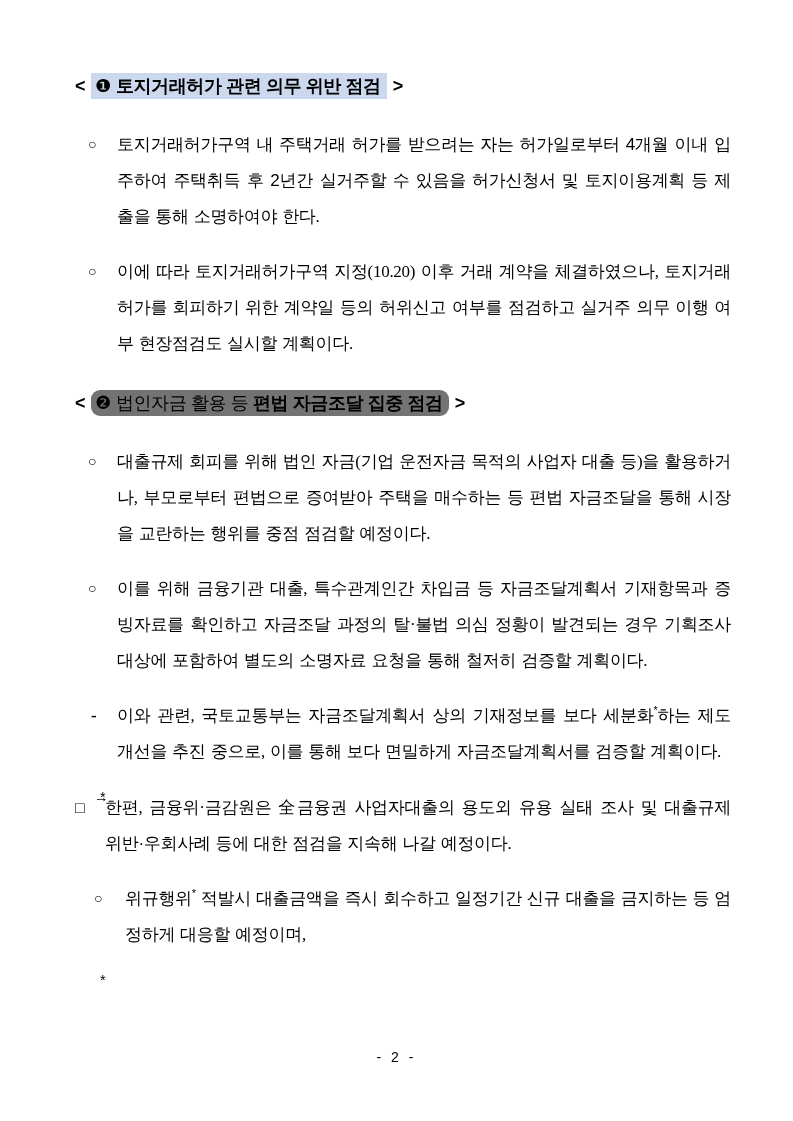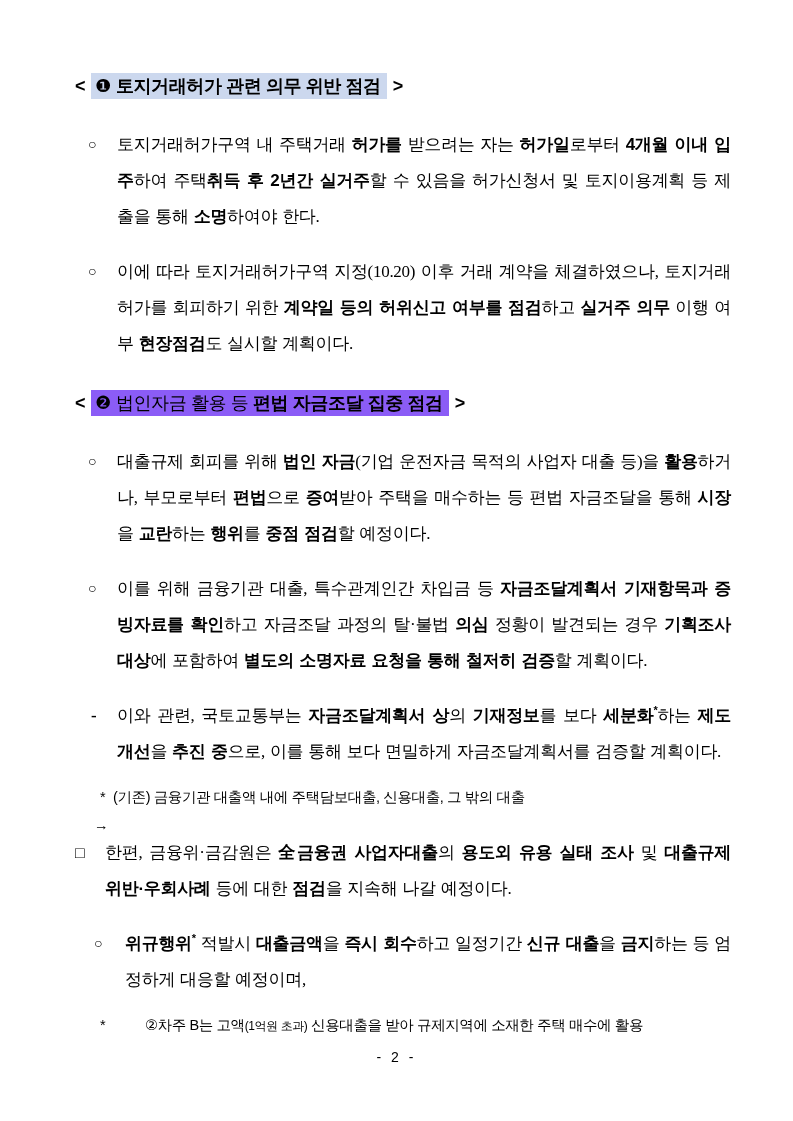--- a/index.html
+++ b/index.html
@@ -53,21 +53,21 @@
   .para.m-circle.l0 .marker { left: 13px; font-size: 14px; }
   .para.m-circle.l1 { padding-left: 50px; }
   .para.m-circle.l1 .marker { left: 19px; font-size: 14px; }
   .para.m-dash   { padding-left: 42px; }
   .para.m-dash   .marker { left: 16px; font-weight: bold; }
   .para.m-square { padding-left: 30px; }
   .para.m-square .marker { left: 0; font-size: 16px; }
   
   .seg.b {
     font-family: "Liberation Sans", "DejaVu Sans", sans-serif;
-    font-weight: bold;
+    font-weight: normal;
   }
   .seg.sup { vertical-align: super; font-size: 11px; line-height: 0; }
   .seg.sm  { font-size: 12px; }
   
   .footnote {
     position: relative;
     font-family: "Liberation Sans", "DejaVu Sans", sans-serif;
     font-size: 14.5px;
     line-height: 26px;
     letter-spacing: -0.4px;
@@ -93,25 +93,24 @@
   }
 </style>
 </head>
 <body>
 
 <div class="doc">
   <div id="content">
       <div class="heading m-none l0"><span class="bracket">&lt;</span><span class="hl" style="background: rgb(204, 216, 238);"><span class="badge">❶</span><span class="seg b">토지거래허가 관련 의무 위반 점검</span></span><span class="bracket">&gt;</span></div>
       <div class="para m-circle l0"><span class="marker">○</span><span class="text"><span class="seg">토지거래허가구역 내 주택거래 </span><span class="seg b">허가를</span><span class="seg"> 받으려는 자는 </span><span class="seg b">허가일</span><span class="seg">로부터 </span><span class="seg b">4개월 이내 입주</span><span class="seg">하여 주택</span><span class="seg b">취득 후 2년간 실거주</span><span class="seg">할 수 있음을 허가신청서 및 토지이용계획 등 제출을 통해 </span><span class="seg b">소명</span><span class="seg">하여야 한다.</span></span></div>
       <div class="para m-circle l0"><span class="marker">○</span><span class="text"><span class="seg">이에 따라 토지거래허가구역 지정(10.20) 이후 거래 계약을 체결하였으나, 토지거래허가를 회피하기 위한 </span><span class="seg b">계약일 등의 허위신고 여부를 점검</span><span class="seg">하고 </span><span class="seg b">실거주 의무</span><span class="seg"> 이행 여부 </span><span class="seg b">현장점검</span><span class="seg">도 실시할 계획이다.</span></span></div>
-      <div class="heading m-none l0"><span class="bracket">&lt;</span><span class="hl" style="background: #8b5cf6;"><span class="badge">❷</span><span class="seg">법인자금 활용 등 </span><span class="seg b">편법 자금조달 집중 점검</span></span><span class="bracket">&gt;</span></div>
+      <div class="heading m-none l0"><span class="bracket">&lt;</span><span class="hl" style="background: #737373; border-radius: 9px;"><span class="badge">❷</span><span class="seg">법인자금 활용 등 </span><span class="seg b">편법 자금조달 집중 점검</span></span><span class="bracket">&gt;</span></div>
       <div class="para m-circle l0"><span class="marker">○</span><span class="text"><span class="seg">대출규제 회피를 위해 </span><span class="seg b">법인 자금</span><span class="seg">(기업 운전자금 목적의 사업자 대출 등)을 </span><span class="seg b">활용</span><span class="seg">하거나, 부모로부터 </span><span class="seg b">편법</span><span class="seg">으로 </span><span class="seg b">증여</span><span class="seg">받아 주택을 매수하는 등 편법 자금조달을 통해 </span><span class="seg b">시장</span><span class="seg">을 </span><span class="seg b">교란</span><span class="seg">하는 </span><span class="seg b">행위</span><span class="seg">를 </span><span class="seg b">중점 점검</span><span class="seg">할 예정이다.</span></span></div>
       <div class="para m-circle l0"><span class="marker">○</span><span class="text"><span class="seg">이를 위해 금융기관 대출, 특수관계인간 차입금 등 </span><span class="seg b">자금조달계획서 기재항목과 증빙자료를 확인</span><span class="seg">하고 자금조달 과정의 탈·불법 </span><span class="seg b">의심</span><span class="seg"> 정황이 발견되는 경우 </span><span class="seg b">기획조사 대상</span><span class="seg">에 포함하여 </span><span class="seg b">별도의 소명자료 요청을 통해 철저히 검증</span><span class="seg">할 계획이다.</span></span></div>
       <div class="para m-dash l0"><span class="marker">-</span><span class="text"><span class="seg">이와 관련, 국토교통부는 </span><span class="seg b">자금조달계획서 상</span><span class="seg">의 </span><span class="seg b">기재정보</span><span class="seg">를 보다 </span><span class="seg b">세분화</span><span class="seg b sup">*</span><span class="seg">하는 </span><span class="seg b">제도개선</span><span class="seg">을 </span><span class="seg b">추진 중</span><span class="seg">으로, 이를 통해 보다 면밀하게 자금조달계획서를 검증할 계획이다.</span></span></div>
-      <div class="footnote m-star l0"><span class="marker">*</span><span class="text"><span class="seg">(기존) 금융기관 대출액 내에 주택담보대출, 신용대출, 그 밖의 대출</span></span></div>
+      <div class="footnote m-star l0"><span class="marker">*</span></div>
       <div class="footnote m-arrow l0"><span class="marker">→</span></div>
       <div class="para m-square l0"><span class="marker">□</span><span class="text"><span class="seg">한편, 금융위·금감원은 </span><span class="seg b">全금융권 사업자대출</span><span class="seg">의 </span><span class="seg b">용도외 유용 실태 조사</span><span class="seg"> 및 </span><span class="seg b">대출규제 위반·우회사례</span><span class="seg"> 등에 대한 </span><span class="seg b">점검</span><span class="seg">을 지속해 나갈 예정이다.</span></span></div>
       <div class="para m-circle l1"><span class="marker">○</span><span class="text"><span class="seg b">위규행위</span><span class="seg b sup">*</span><span class="seg"> 적발시 </span><span class="seg b">대출금액</span><span class="seg">을 </span><span class="seg b">즉시 회수</span><span class="seg">하고 일정기간 </span><span class="seg b">신규 대출</span><span class="seg">을 </span><span class="seg b">금지</span><span class="seg">하는 등 엄정하게 대응할 예정이며,</span></span></div>
       <div class="footnote m-star l0"><span class="marker">*</span></div>
-      <div class="footnote m-none l1"><span class="text"><span class="seg">②차주 B는 고액</span><span class="seg sm">(1억원 초과)</span><span class="seg"> 신용대출을 받아 규제지역에 소재한 주택 매수에 활용</span></span></div>
     </div>
   <div class="pagenum">- 2 -</div>
 </div>
 
 </body></html>

